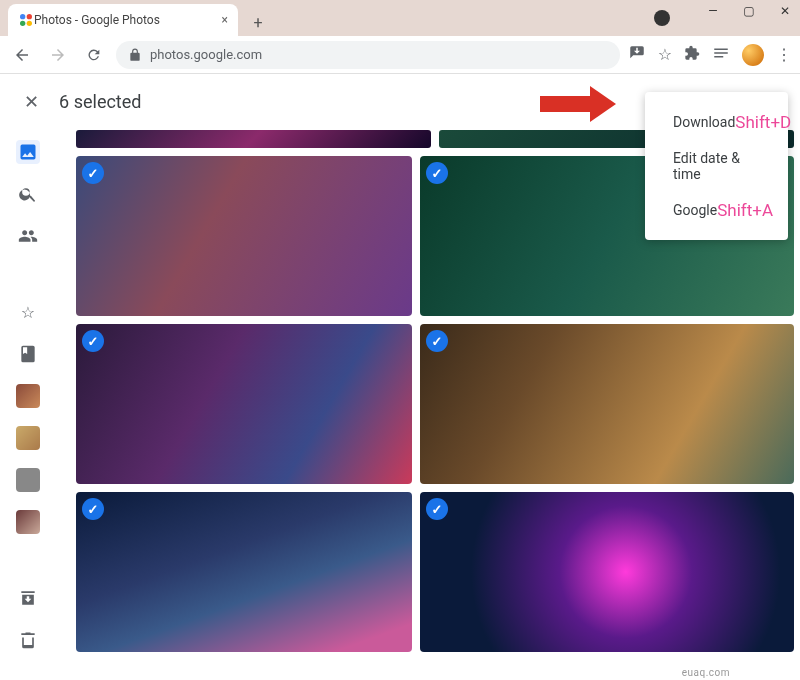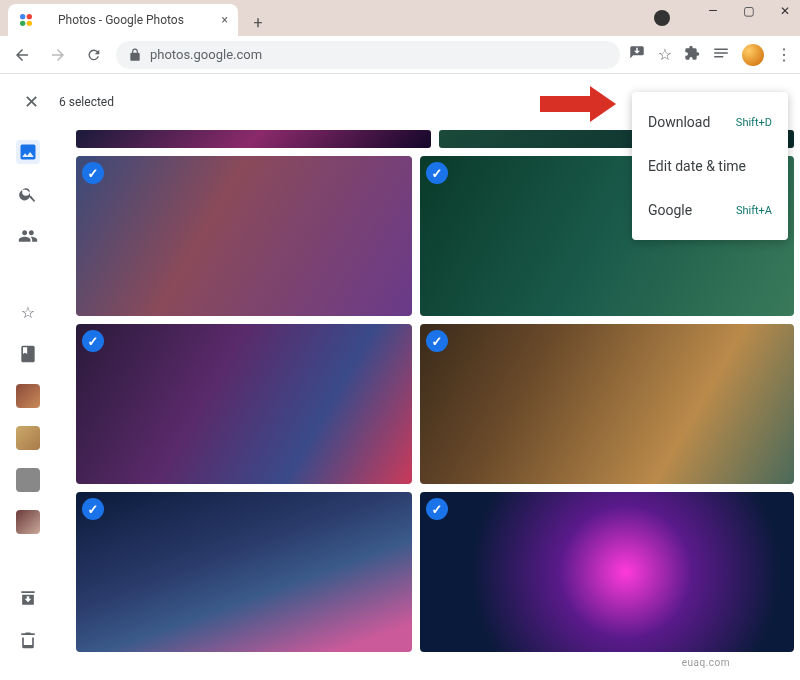--- a/index.html
+++ b/index.html
@@ -1,39 +1,39 @@
 <!DOCTYPE html>
 <html><head>
 <meta charset="utf-8">
 <style>
 * { margin: 0; padding: 0; box-sizing: border-box; }
 body { font-family: -apple-system, "Segoe UI", Roboto, Arial, sans-serif; width: 800px; height: 680px; background: #fff; overflow: hidden; position: relative; }
 
 
 .titlebar { height: 36px; background: #e6d8d2; display: flex; align-items: flex-end; position: relative; }
-.tab { margin-left: 8px; height: 32px; background: #fff; border-radius: 8px 8px 0 0; display: flex; align-items: center; padding: 0 10px; width: 230px; font-size: 12px; color: #444; gap: 24px; }
+.tab { margin-left: 8px; height: 32px; background: #fff; border-radius: 8px 8px 0 0; display: flex; align-items: center; padding: 0 10px; width: 230px; font-size: 12px; color: #444; gap: 0; }
 .tab .favicon { width: 16px; height: 16px; }
 .newtab { width: 28px; height: 28px; display: flex; align-items: center; justify-content: center; color: #555; margin-left: 6px; cursor: pointer; }
 .win-controls { position: absolute; right: 6px; top: 4px; display: flex; gap: 18px; color: #333; }
 .win-controls span { font-size: 12px; cursor: pointer; display:inline-block; width:18px; text-align:center;}
 .incognito { position:absolute; right:130px; top:10px; width:16px; height:16px; background:#333; border-radius:50%; }
 
 .toolbar { height: 38px; background: #fff; border-bottom: 1px solid #e0e0e0; display: flex; align-items: center; padding: 0 8px; gap: 8px; }
 .nav-btn { width: 28px; height: 28px; display: flex; align-items: center; justify-content: center; color: #5f6368; cursor: pointer; border-radius: 50%; }
 .nav-btn.disabled { color: #bbb; }
 .addr { flex: 1; height: 28px; background: #f1f3f4; border-radius: 14px; display: flex; align-items: center; padding: 0 12px; color: #5f6368; font-size: 13px; gap: 8px; }
 .lock { width: 14px; height: 14px; }
 .rt-icons { display: flex; gap: 12px; align-items: center; color: #5f6368; }
 .rt-icons > * { cursor: pointer; }
 .avatar { width: 22px; height: 22px; border-radius: 50%; background: radial-gradient(circle at 30% 30%, #ffcc66, #cc6600); }
 
 
 .content-header { height: 56px; display: flex; align-items: center; padding: 0 24px; gap: 20px; border-bottom: 1px solid #fff; }
 .close-x { font-size: 18px; color: #5f6368; cursor: pointer; }
-.sel-count { font-size: 12px; color: #3c4043; }
+.sel-count { font-size: 18px; color: #3c4043; }
 
 
 .sidebar { position: absolute; left: 0; top: 130px; width: 56px; display: flex; flex-direction: column; align-items: center; gap: 18px; padding-top: 10px; }
 .side-ic { width: 24px; height: 24px; display: flex; align-items: center; justify-content: center; color: #5f6368; cursor: pointer; border-radius: 4px; }
 .side-ic.active { background: #e8f0fe; color: #1a73e8; }
 .side-thumb { width: 24px; height: 24px; border-radius: 4px; background: #888; }
 .side-sep { height: 16px; }
 
 
 .grid-wrap { position: absolute; left: 64px; top: 130px; right: 0; bottom: 0; overflow: hidden; padding-right: 6px; }
@@ -48,30 +48,30 @@
 .check::after { content: "✓"; color: #fff; font-size: 13px; font-weight: bold; }
 
 .p1 { background: linear-gradient(120deg,#3a4a7a 0%,#8a4a5a 40%,#6a3a8a 100%); }
 .p2 { background: linear-gradient(120deg,#0a3a2a 0%,#1a5a4a 50%,#3a7a5a 100%); }
 .p3 { background: linear-gradient(120deg,#2a1a3a 0%,#5a2a6a 40%,#3a4a8a 70%,#ca3a5a 100%); }
 .p4 { background: linear-gradient(120deg,#3a2a1a 0%,#6a4a2a 30%,#ba8a4a 70%,#4a6a5a 100%); }
 .p5 { background: linear-gradient(160deg,#0a1a3a 0%,#2a3a6a 40%,#3a5a8a 60%,#ca5a9a 90%); }
 .p6 { background: radial-gradient(circle at 55% 50%, #ff3adb 0%, #5a1a8a 30%, #0a1a3a 70%); }
 
 
-.menu { position: absolute; top: 92px; right: 12px; width: 156px; background: #fff; border-radius: 4px; box-shadow: 0 2px 10px rgba(0,0,0,0.25); padding: 8px 0; z-index: 10; }
+.menu { position: absolute; top: 92px; right: 12px; width: 143px; background: #fff; border-radius: 4px; box-shadow: 0 2px 10px rgba(0,0,0,0.25); padding: 8px 12px; z-index: 10; }
 .menu-item { display: flex; align-items: center; justify-content: space-between; height: 44px; padding: 0 16px; font-size: 14px; color: #3c4043; cursor: pointer; }
-.menu-item .shct { color: #0f766e; font-size: 11px; text-align: right; }
+.menu-item .shct { color: #ec4899; font-size: 17px; text-align: right; }
 
 
 .arrow { position: absolute; top: 96px; left: 540px; z-index: 9; }
 .arrow-body { width: 50px; height: 16px; background: #d93025; }
 .arrow-head { width: 0; height: 0; border-top: 18px solid transparent; border-bottom: 18px solid transparent; border-left: 26px solid #d93025; position: absolute; left: 50px; top: -10px; }
 
-.watermark { position:absolute; bottom:12px; right:70px; font-size:10px; color:#999; letter-spacing:0.5px;}
+.watermark { position:absolute; bottom:2px; right:70px; font-size:10px; color:#999; letter-spacing:0.5px;}
 </style>
 </head>
 <body>
 
 <div class="titlebar">
   <div class="tab">
     <span class="favicon">
       <svg viewBox="0 0 24 24" width="16" height="16">
           <circle cx="7" cy="7" r="4" fill="#4285F4"></circle>
           <circle cx="17" cy="7" r="4" fill="#EA4335"></circle>

